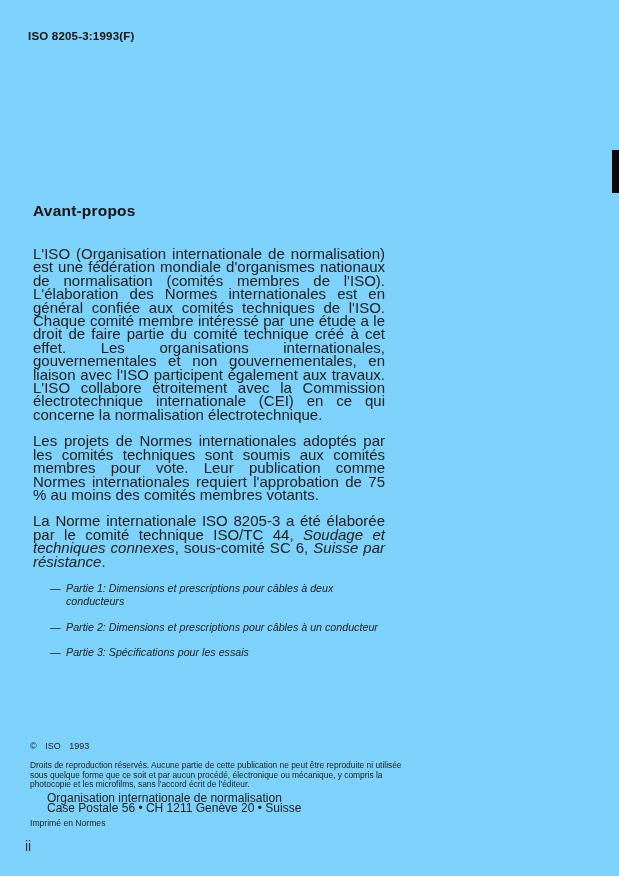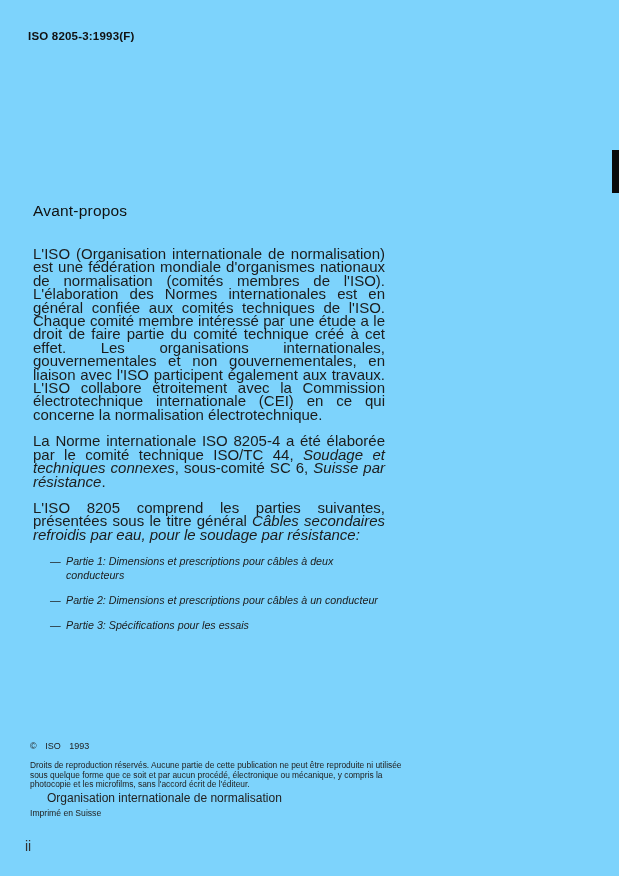--- a/index.html
+++ b/index.html
@@ -34,21 +34,21 @@
     background: #0a0a0a;
   }
   .content {
     position: absolute;
     left: 33px;
     top: 202px;
     width: 352px;
   }
   .doc-title {
     font-size: 15.5px;
-    font-weight: normal;
+    font-weight: bold;
     color: #111;
     margin: 0 0 27px 0;
     letter-spacing: 0.2px;
   }
   .para {
     font-size: 15px;
     line-height: 13.4px;
     text-align: justify;
     margin: 0 0 13px 0;
   }
@@ -113,24 +113,24 @@
 
   <div class="header-ref">ISO 8205-3:1993(F)</div>
 
   <div class="scan-bar"></div>
 
   <div class="content">
     <h1 class="doc-title">Avant-propos</h1>
 
     <p class="para"><span>L'ISO (Organisation internationale de normalisation) est une fédération mondiale d'organismes nationaux de normalisation (comités membres de l'ISO). L'élaboration des Normes internationales est en général confiée aux comités techniques de l'ISO. Chaque comité membre intéressé par une étude a le droit de faire partie du comité technique créé à cet effet. Les organisations internationales, gouvernementales et non gouvernementales, en liaison avec l'ISO participent également aux travaux. L'ISO collabore étroitement avec la Commission électrotechnique internationale (CEI) en ce qui concerne la normalisation électrotechnique.</span></p>
 
+    <p class="para"><span>Les projets de Normes internationales adoptés par les comités techniques sont soumis aux comités membres pour vote. Leur publication comme Normes internationales requiert l'approbation de 75 % au moins des comités membres votants.</span></p>
 
-    <p class="para"><span>La Norme internationale ISO 8205-4 a été élaborée par le comité technique ISO/TC 44, </span><span class="it">Soudage et techniques connexes</span><span>, sous-comité SC 6, </span><span class="it">Suisse par résistance</span><span>.</span></p>
+    <p class="para"><span>La Norme internationale ISO 8205-3 a été élaborée par le comité technique ISO/TC 44, </span><span class="it">Soudage et techniques connexes</span><span>, sous-comité SC 6, </span><span class="it">Suisse par résistance</span><span>.</span></p>
 
-    <p class="para"><span>L'ISO 8205 comprend les parties suivantes, présentées sous le titre général </span><span class="it">Câbles secondaires refroidis par eau, pour le soudage par résistance:</span></p>
 
     <div class="foreword-list">
       <div class="list-item">
         <span class="list-marker">—</span>
         <span class="list-text">Partie 1: Dimensions et prescriptions pour câbles à deux conducteurs</span>
       </div>
       <div class="list-item">
         <span class="list-marker">—</span>
         <span class="list-text">Partie 2: Dimensions et prescriptions pour câbles à un conducteur</span>
       </div>
@@ -139,19 +139,20 @@
         <span class="list-text">Partie 3: Spécifications pour les essais</span>
       </div>
     </div>
   </div>
 
   <div class="footer">
     <div class="copyright-line">© ISO 1993</div>
     <div class="rights-notice">Droits de reproduction réservés. Aucune partie de cette publication ne peut être reproduite ni utilisée sous quelque forme que ce soit et par aucun procédé, électronique ou mécanique, y compris la photocopie et les microfilms, sans l'accord écrit de l'éditeur.</div>
     <div class="publisher">
       <div>Organisation internationale de normalisation</div>
+      <div>Case Postale 56 • CH 1211 Genève 20 • Suisse</div>
     </div>
-    <div class="printed-in">Imprimé en Suisse</div>
+    <div class="printed-in">Imprimé en Normes</div>
   </div>
 
   <div class="page-number">ii</div>
 
 </div>
 
 </body></html>

